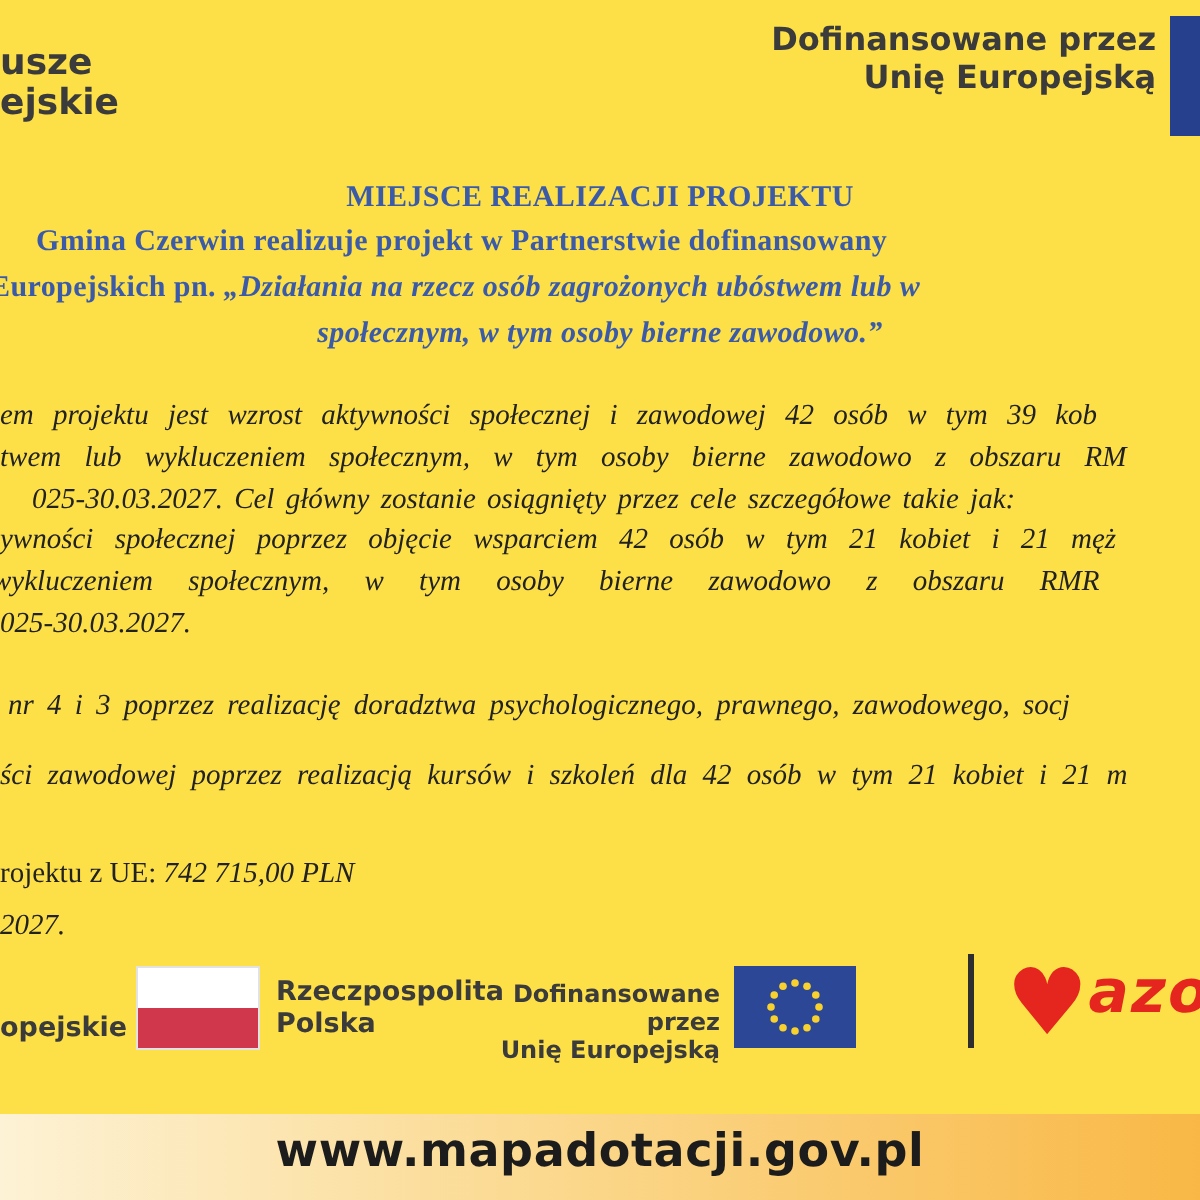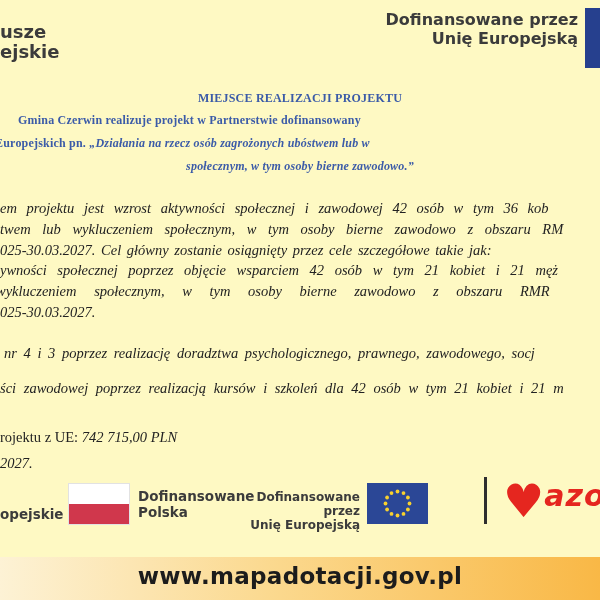--- a/index.html
+++ b/index.html
@@ -1,42 +1,42 @@
 <!DOCTYPE html>
 <html><head>
 <meta charset="utf-8">
 <style>
   html,body{margin:0;padding:0;}
   .page{
-    position:relative;width:600px;height:600px;background:#fef9c3;
+    position:relative;width:600px;height:600px;background:#fde047;
     overflow:hidden;font-family:"Liberation Serif","DejaVu Serif",serif;
   }
   .sans{font-family:"DejaVu Sans","Liberation Sans",sans-serif;}
   .abs{position:absolute;}
   .nowrap{white-space:nowrap;}
 
   
   .hdr-left{left:0;top:22px;font-size:18px;font-weight:600;color:#3b3b3b;line-height:20px;}
   .hdr-right{right:22px;top:11px;font-size:16px;font-weight:600;color:#3b3b3b;
              line-height:18.5px;text-align:right;}
   .hdr-eu-sliver{left:585px;top:8px;width:15px;height:60px;background:#26408e;}
 
   
-  .title{color:#3b5ba8;font-weight:bold;font-size:12px;letter-spacing:.2px;}
+  .title{color:#3b5ba8;font-weight:bold;font-size:15px;letter-spacing:.2px;}
   .t1{left:0;right:0;top:91px;text-align:center;}
   .t2{left:18px;top:113px;}
   .t3{left:-5px;top:136px;}
   .t4{left:0;right:0;top:159px;text-align:center;font-style:italic;}
   .it{font-style:italic;}
 
   
   .bline{left:0;top:0;font-style:italic;font-size:14.5px;color:#222;white-space:nowrap;}
   .b0{top:200px;word-spacing:6px;}
   .b1{top:221px;word-spacing:8px;}
-  .b2{top:242px;word-spacing:2px;}
+  .b2{top:242px;word-spacing:2px;padding-left:16px;}
   .b3{top:262px;word-spacing:7px;}
   .b4{top:283px;word-spacing:14px;left:-4px;}
   .b5{top:304px;}
   .b6{top:324px;word-spacing:2px;}
   .b7{top:345px;left:4px;word-spacing:3px;}
   .b8{top:380px;word-spacing:4px;}
   .b9{top:408px;margin-top:47px;}
   .bfund{left:0;top:429px;font-size:14.5px;color:#222;white-space:nowrap;}
   .bfund .lbl{font-style:normal;}
   .bfund .val{font-style:italic;}
@@ -75,40 +75,40 @@
     <div>Unię Europejską</div>
   </div>
 
   <div class="abs hdr-eu-sliver"></div>
 
   <div class="abs title t1">MIEJSCE REALIZACJI PROJEKTU</div>
   <div class="abs title t2 nowrap">Gmina Czerwin realizuje projekt w Partnerstwie dofinansowany</div>
   <div class="abs title t3 nowrap"><span>Europejskich pn. </span><span class="it">„Działania na rzecz osób zagrożonych ubóstwem lub w</span></div>
   <div class="abs title t4">społecznym, w tym osoby bierne zawodowo.”</div>
 
-  <div class="abs bline b0">em projektu jest wzrost aktywności społecznej i zawodowej 42 osób w tym 36 kob</div>
+  <div class="abs bline b0">em projektu jest wzrost aktywności społecznej i zawodowej 42 osób w tym 39 kob</div>
   <div class="abs bline b1">twem lub wykluczeniem społecznym, w tym osoby bierne zawodowo z obszaru RM</div>
   <div class="abs bline b2">025-30.03.2027. Cel główny zostanie osiągnięty przez cele szczegółowe takie jak:</div>
   <div class="abs bline b3">ywności społecznej poprzez objęcie wsparciem 42 osób w tym 21 kobiet i 21 męż</div>
   <div class="abs bline b4">wykluczeniem społecznym, w tym osoby bierne zawodowo z obszaru RMR</div>
   <div class="abs bline b5">025-30.03.2027.</div>
   <div class="abs bline b7">nr 4 i 3 poprzez realizację doradztwa psychologicznego, prawnego, zawodowego, socj</div>
   <div class="abs bline b8">ści zawodowej poprzez realizacją kursów i szkoleń dla 42 osób w tym 21 kobiet i 21 m</div>
   <div class="abs bline b9">2027.</div>
 
   <div class="abs bfund"><span class="lbl">rojektu z UE: </span><span class="val">742 715,00 PLN</span></div>
 
   <div class="abs sans ft-left">opejskie</div>
 
   <div class="abs pl-flag">
     <div class="red"></div>
   </div>
 
   <div class="abs sans ft-rp">
-    <div>Dofinansowane</div>
+    <div>Rzeczpospolita</div>
     <div>Polska</div>
   </div>
 
   <div class="abs sans ft-fund">
     <div>Dofinansowane przez</div>
     <div>Unię Europejską</div>
   </div>
 
   <svg class="abs eu-flag" viewBox="0 0 61 41" xmlns="http://www.w3.org/2000/svg">
     <rect x="0" y="0" width="61" height="41" fill="#2b4796"></rect>

